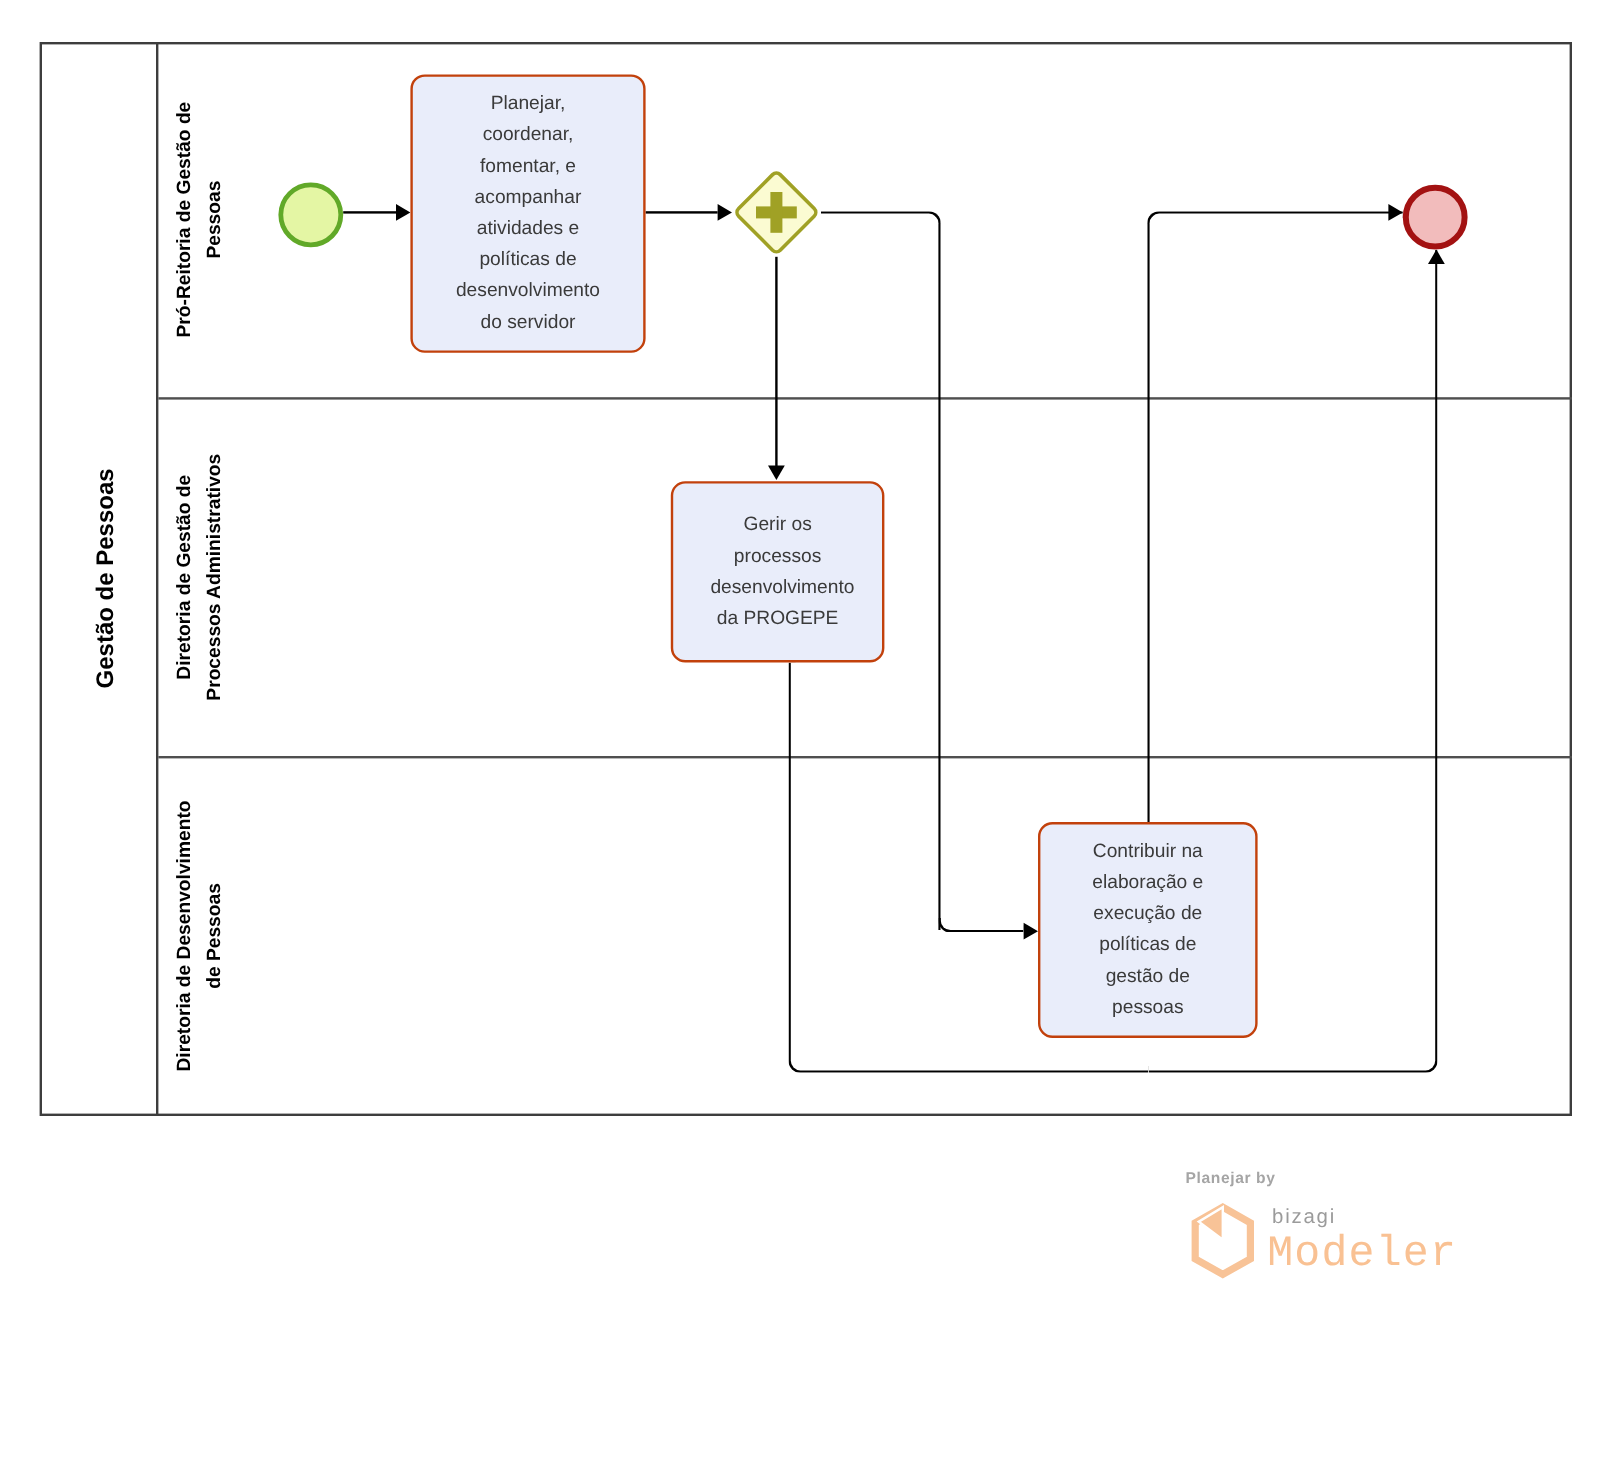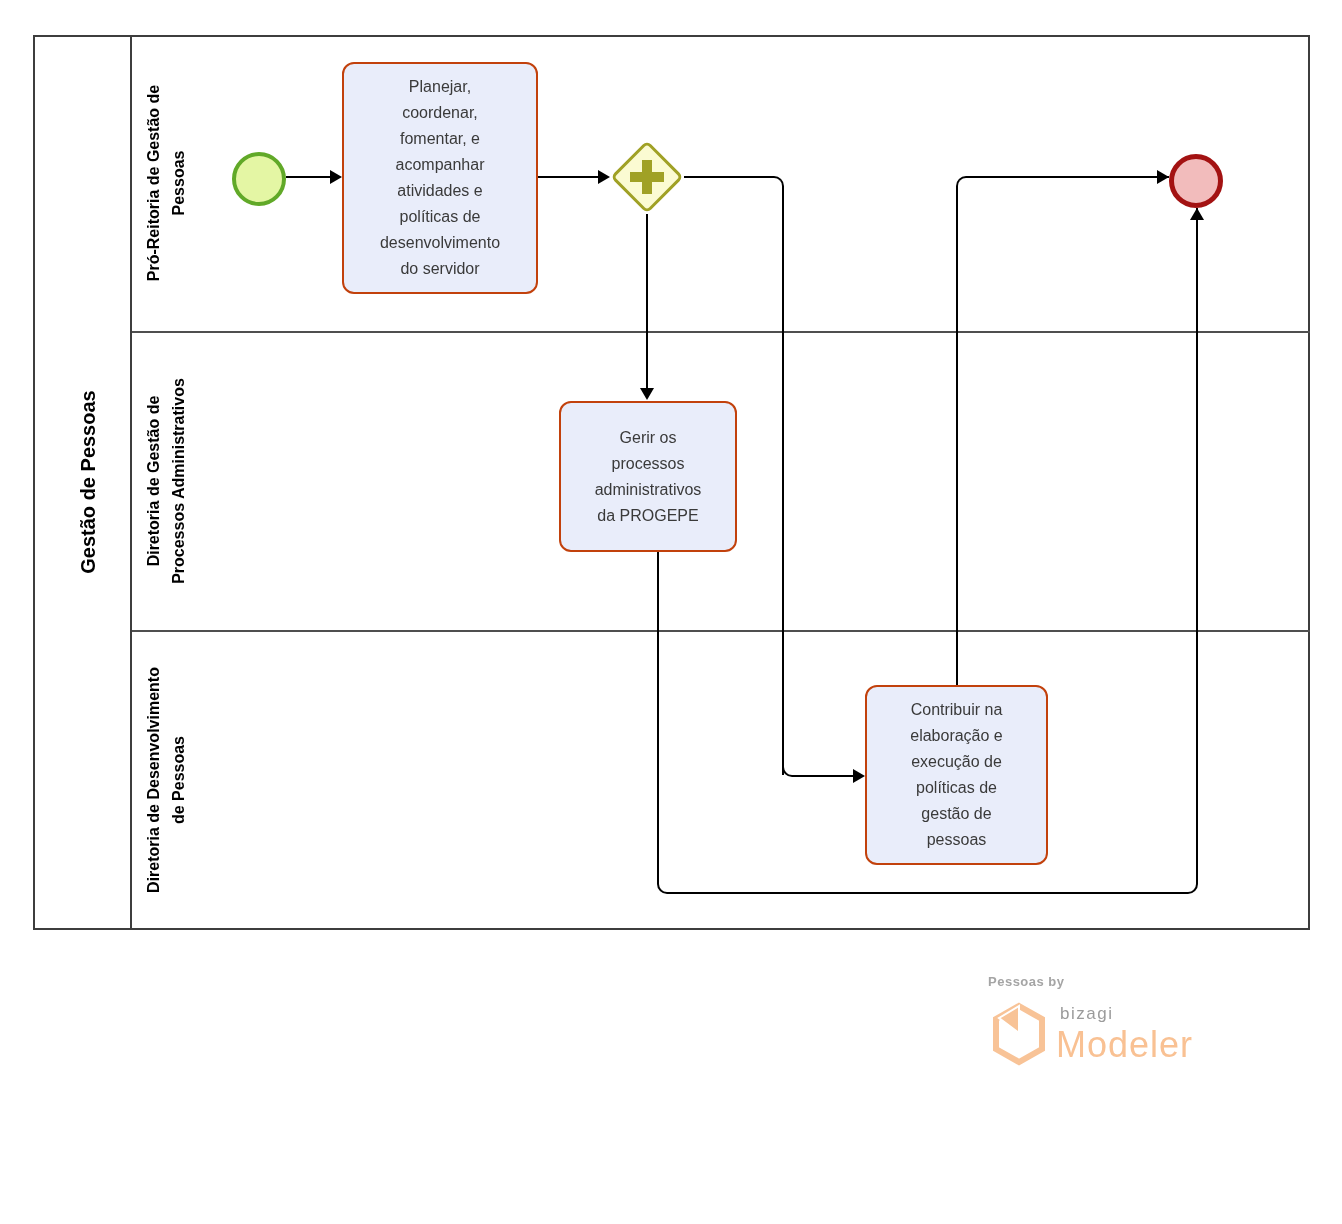--- a/index.html
+++ b/index.html
@@ -66,21 +66,21 @@
   .arr1 { left:330px;  top:170px; }
   .arr2 { left:598px;  top:170px; }
   .arr3 { left:640px;  top:388px; }
   .arr4 { left:853px;  top:769px; }
   .arr5 { left:1157px; top:170px; }
   .arr6 { left:1190px; top:208px; }
   
   .powered { position:absolute; left:988px; top:974px; font-size:13px; font-weight:bold; color:#a5a5a5; letter-spacing:0.5px; }
   .logo-hex { position:absolute; left:992px; top:1002px; }
   .bizagi  { position:absolute; left:1060px; top:1004px; font-size:17px; color:#9b9b9b; letter-spacing:1.5px; }
-  .modeler { position:absolute; left:1056px; top:1024px; font-size:36px; color:#f9c193; letter-spacing:1px; }
+  .modeler { position:absolute; left:1056px; top:1024px; font-size:36px; color:#f9c193; letter-spacing:1px;font-family:Liberation Mono, monospace; }
 </style>
 </head>
 <body>
 
 <div class="canvas">
 
   <div class="pool"></div>
   <div class="pool-band-divider"></div>
   <div class="lane-divider d1"></div>
   <div class="lane-divider d2"></div>
@@ -124,30 +124,30 @@
 
   <div class="task t1">
     <span class="inner">Planejar, coordenar, fomentar, e acompanhar atividades e políticas de desenvolvimento do servidor</span>
   </div>
 
   <div class="gateway-diamond"></div>
   <div class="gw-bar h"></div>
   <div class="gw-bar v"></div>
 
   <div class="task t2">
-    <span class="inner">Gerir os processos administrativos da PROGEPE</span>
+    <span class="inner">Gerir os processos desenvolvimento da PROGEPE</span>
   </div>
 
   <div class="task t3">
     <span class="inner">Contribuir na elaboração e execução de políticas de gestão de pessoas</span>
   </div>
 
   <div class="event end"></div>
 
-  <div class="powered">Pessoas by</div>
+  <div class="powered">Planejar by</div>
   <svg class="logo-hex" width="54" height="64" viewBox="0 0 54 64">
     <polygon points="27,4 50,17 50,47 27,60 4,47 4,17" fill="none" stroke="#f8c397" stroke-width="6"></polygon>
     <polygon points="27,4 27,31 7,16" fill="#f8c397" stroke="#ffffff" stroke-width="2"></polygon>
   </svg>
   <div class="bizagi">bizagi</div>
   <div class="modeler">Modeler</div>
 
 </div>
 
 </body></html>

